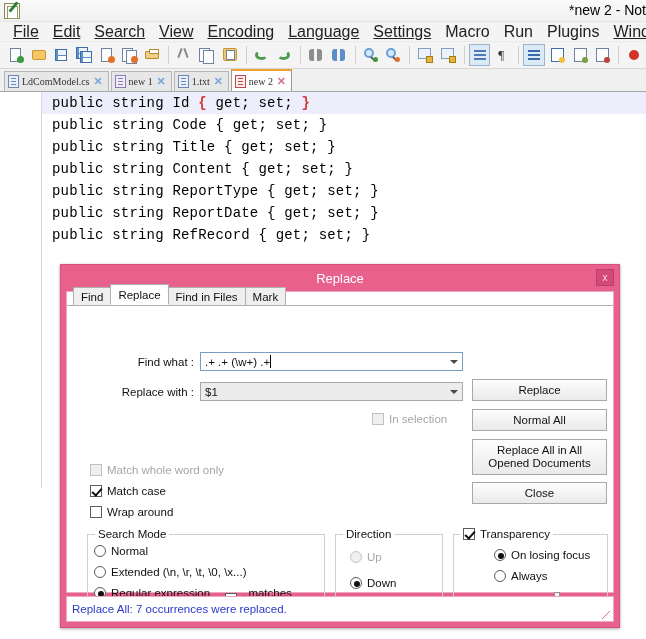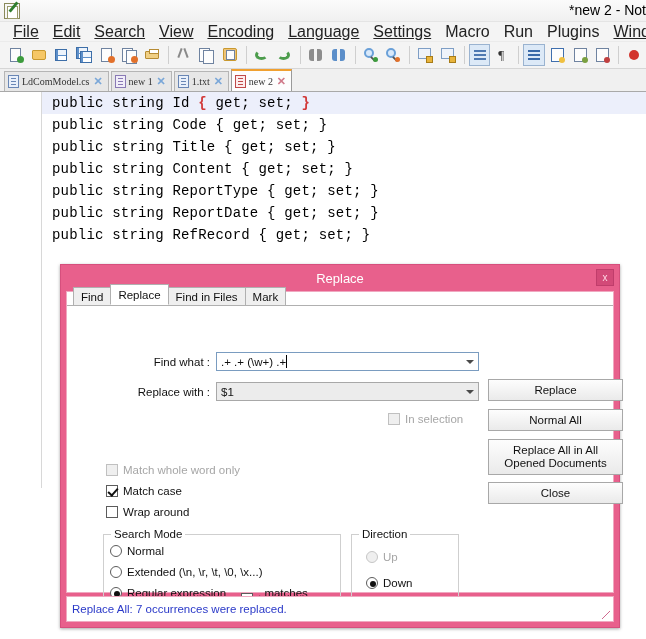--- a/index.html
+++ b/index.html
@@ -187,21 +187,21 @@
   .dtabs { display:flex; align-items:flex-end; height:14px;
            padding-left:6px; border-bottom:1px solid #b0b0b0; background:#ffffff; }
   .dtab {
     height:18px; padding:0 7px; font-size:11.5px; color:#111;
     background:#efefef; border:1px solid #b0b0b0; border-bottom:none;
     display:flex; align-items:center; margin-right:-1px;
   }
   .dtab.active { background:#ffffff; height:21px; position:relative; z-index:2;
                  border-bottom:1px solid #ffffff; }
 
-  .dlg-inner { position:relative; height:calc(100% - 21px);margin-left:16px; }
+  .dlg-inner { position:relative; height:calc(100% - 21px); }
 
   .field-row { position:absolute; display:flex; align-items:center; }
   .flabel { font-size:11.5px; color:#111; text-align:right; white-space:nowrap; }
   .combo {
     height:19px; border:1px solid #7a9cc0; background:#ffffff;
     display:flex; align-items:center; position:relative;
   }
   .combo.gray { background:#ececec; border-color:#a8a8a8; }
   .combo .val {
     padding-left:4px; font-size:11.5px; color:#111;
@@ -590,20 +590,38 @@
         <div class="rad disabled" style="left:14px; top:16px;">
           <span class="dot"></span>
           <span>Up</span>
         </div>
         <div class="rad" style="left:14px; top:42px;">
           <span class="dot sel"></span>
           <span>Down</span>
         </div>
       </div>
 
+      <div class="group" style="left:386px; top:228px; width:155px; height:77px;">
+        <div class="chk" style="left:6px; top:-7px; background:#fff; padding:0 3px;">
+          <span class="box checked"></span>
+          <span>Transparency</span>
+        </div>
+        <div class="rad" style="left:40px; top:14px;">
+          <span class="dot sel"></span>
+          <span>On losing focus</span>
+        </div>
+        <div class="rad" style="left:40px; top:35px;">
+          <span class="dot"></span>
+          <span>Always</span>
+        </div>
+        <div class="slider" style="left:50px; top:57px; width:78px;">
+          <span class="track"></span>
+          <span class="thumb"></span>
+        </div>
+      </div>
 
     </div>
   </div>
 
   <div class="dlg-status">
     <span>Replace All: 7 occurrences were replaced.</span>
     <span class="grip"></span>
   </div>
 </div>
 

